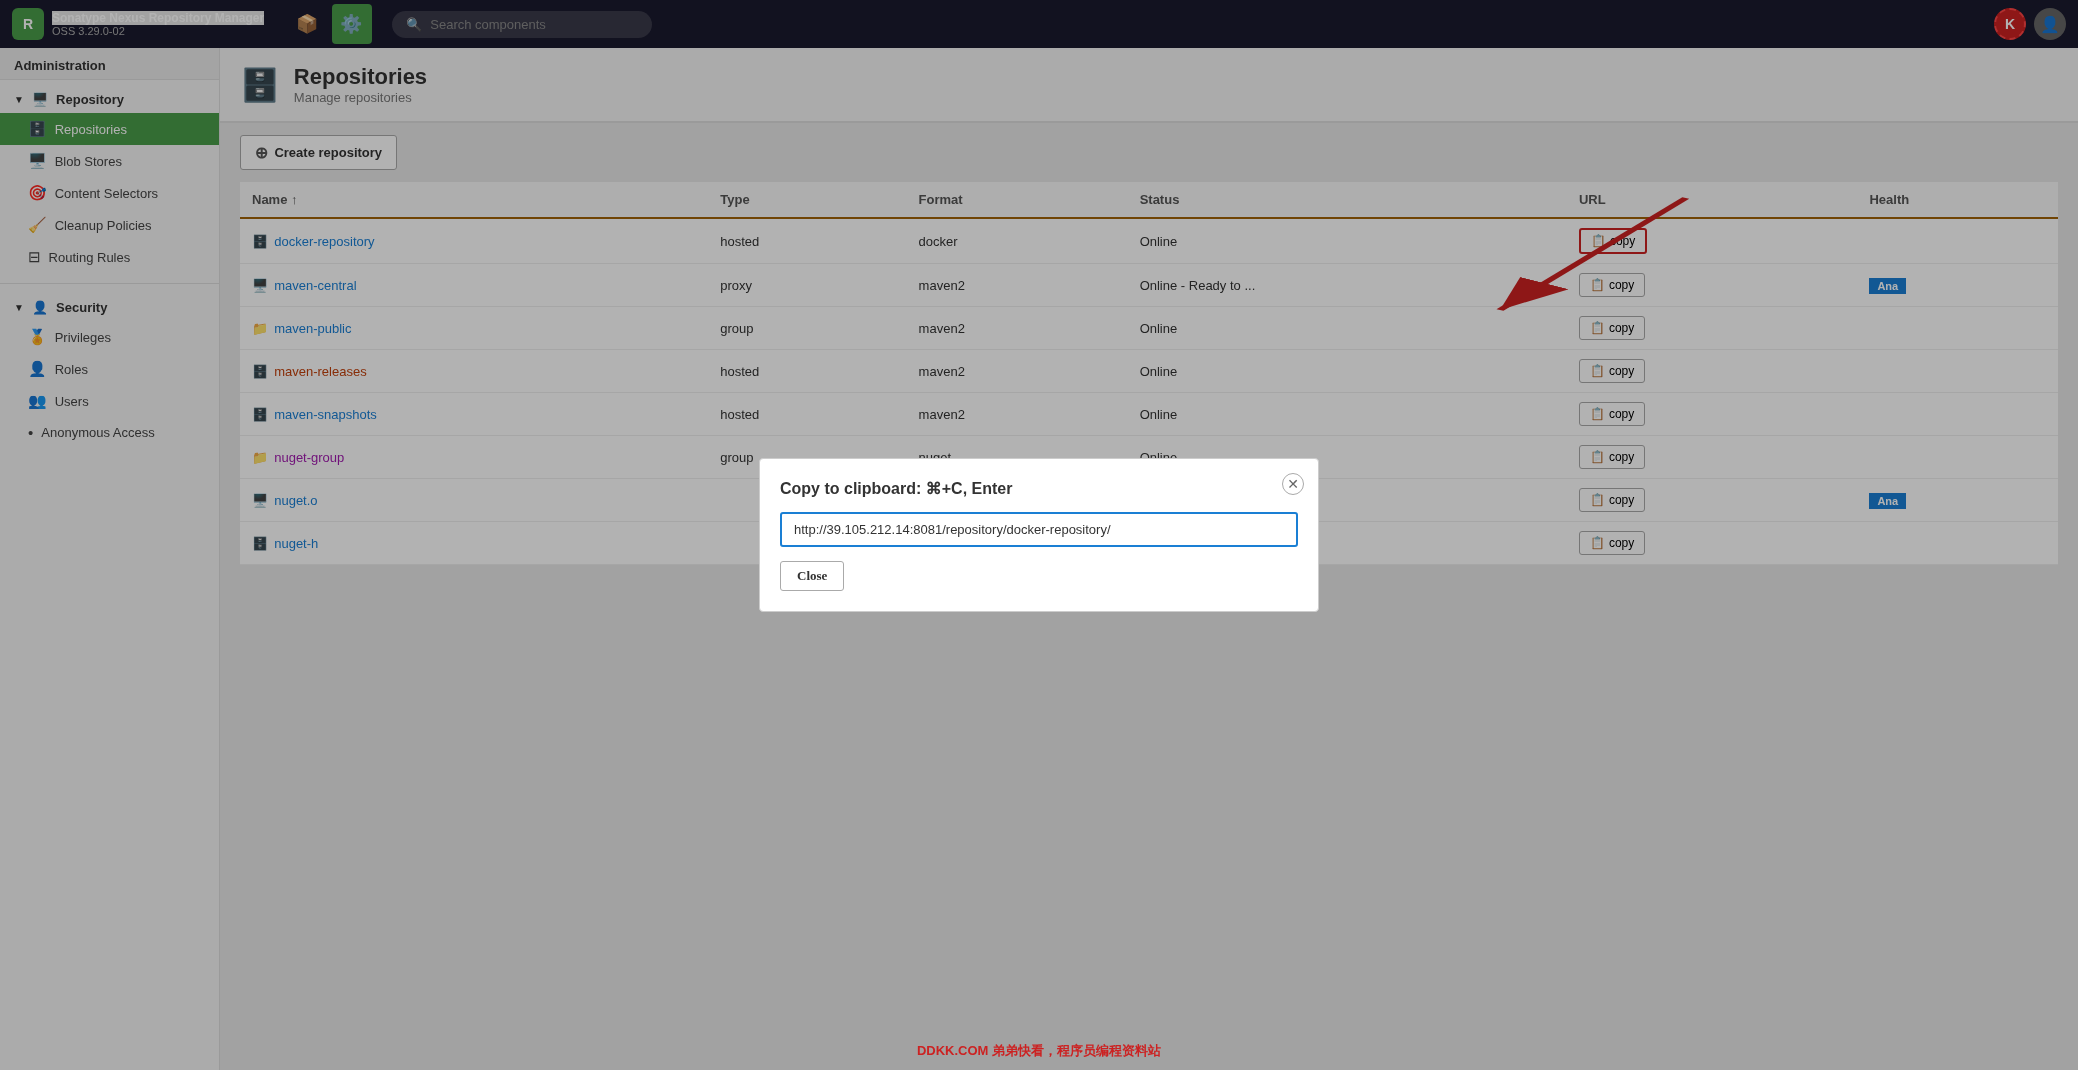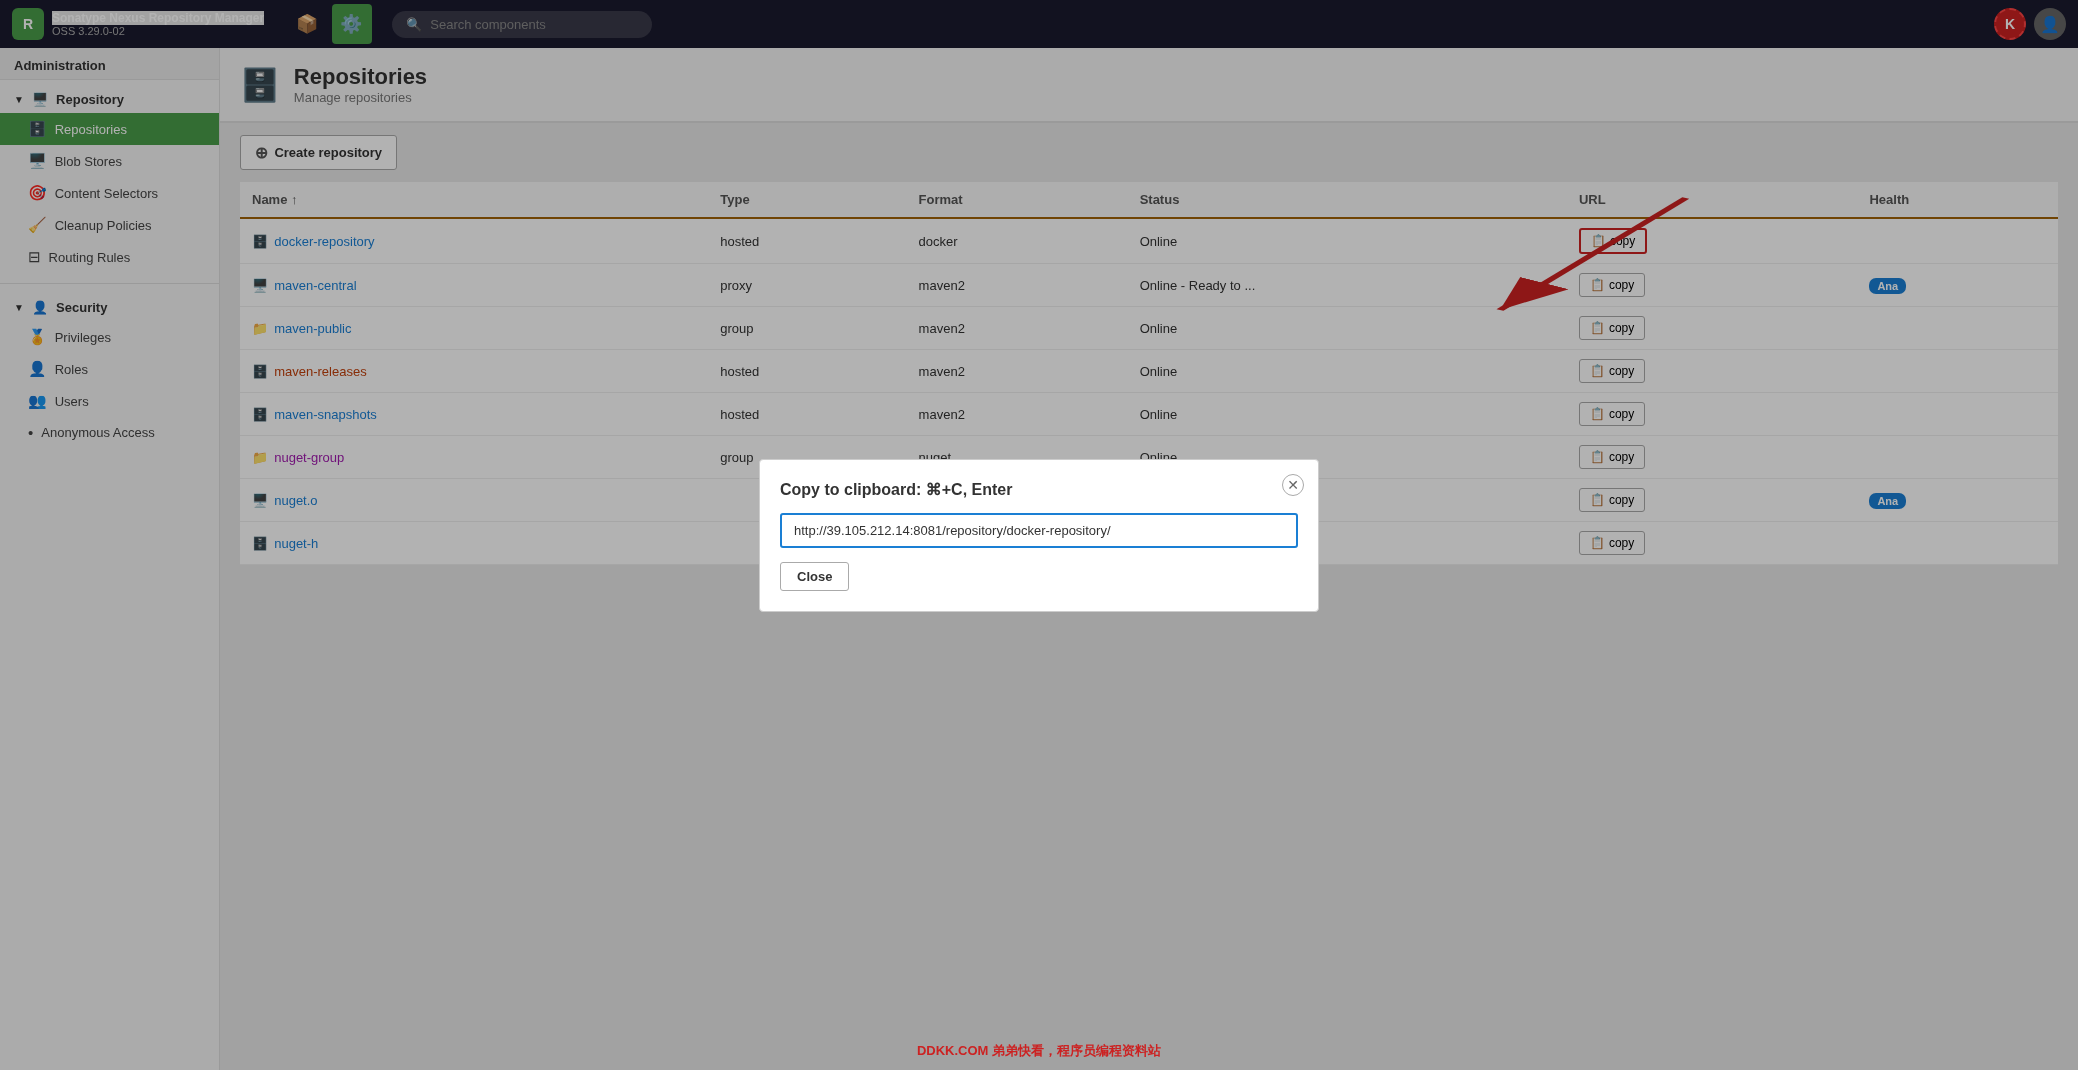--- a/index.html
+++ b/index.html
@@ -164,21 +164,21 @@
       white-space: nowrap;
     }
     .copy-btn-highlighted {
       border: 2px solid #cc2222 !important;
     }
 
     .badge-ana {
       background: #1a7fd4;
       color: white;
       padding: 2px 8px;
-      border-radius: 7px;
+      border-radius: 0;
       font-size: 11px;
       font-weight: bold;
     }
 
     
     .modal-backdrop {
       position: fixed;
       top: 0; left: 0; right: 0; bottom: 0;
       background: rgba(0,0,0,0.3);
       display: flex; align-items: center; justify-content: center;
@@ -221,20 +221,21 @@
     .modal-footer { display: flex; gap: 8px; }
     .btn-close-modal {
       background: white;
       border: 1px solid #aaa;
       border-radius: 3px;
       padding: 6px 16px;
       font-size: 13px;
       cursor: pointer;
       font-weight: bold;
       color: #333;
+      font-family: Liberation Serif, serif;
     }
 
     
     .watermark {
       position: fixed;
       bottom: 10px;
       left: 50%;
       transform: translateX(-50%);
       color: #cc2222;
       font-size: 13px;

